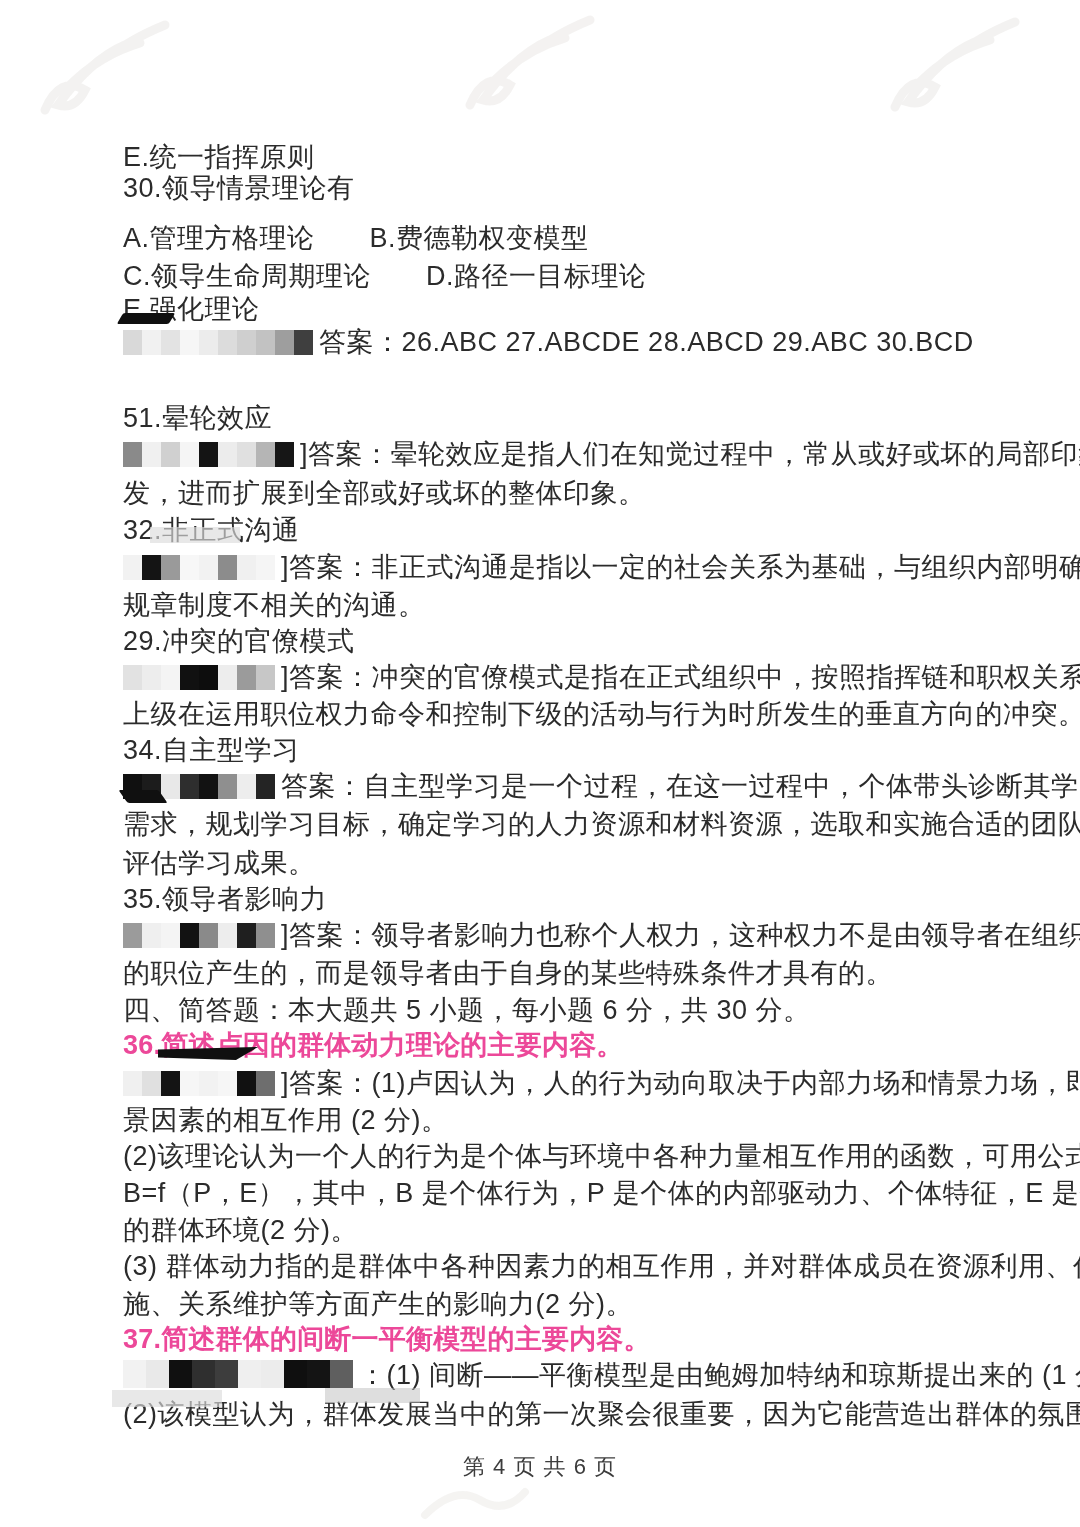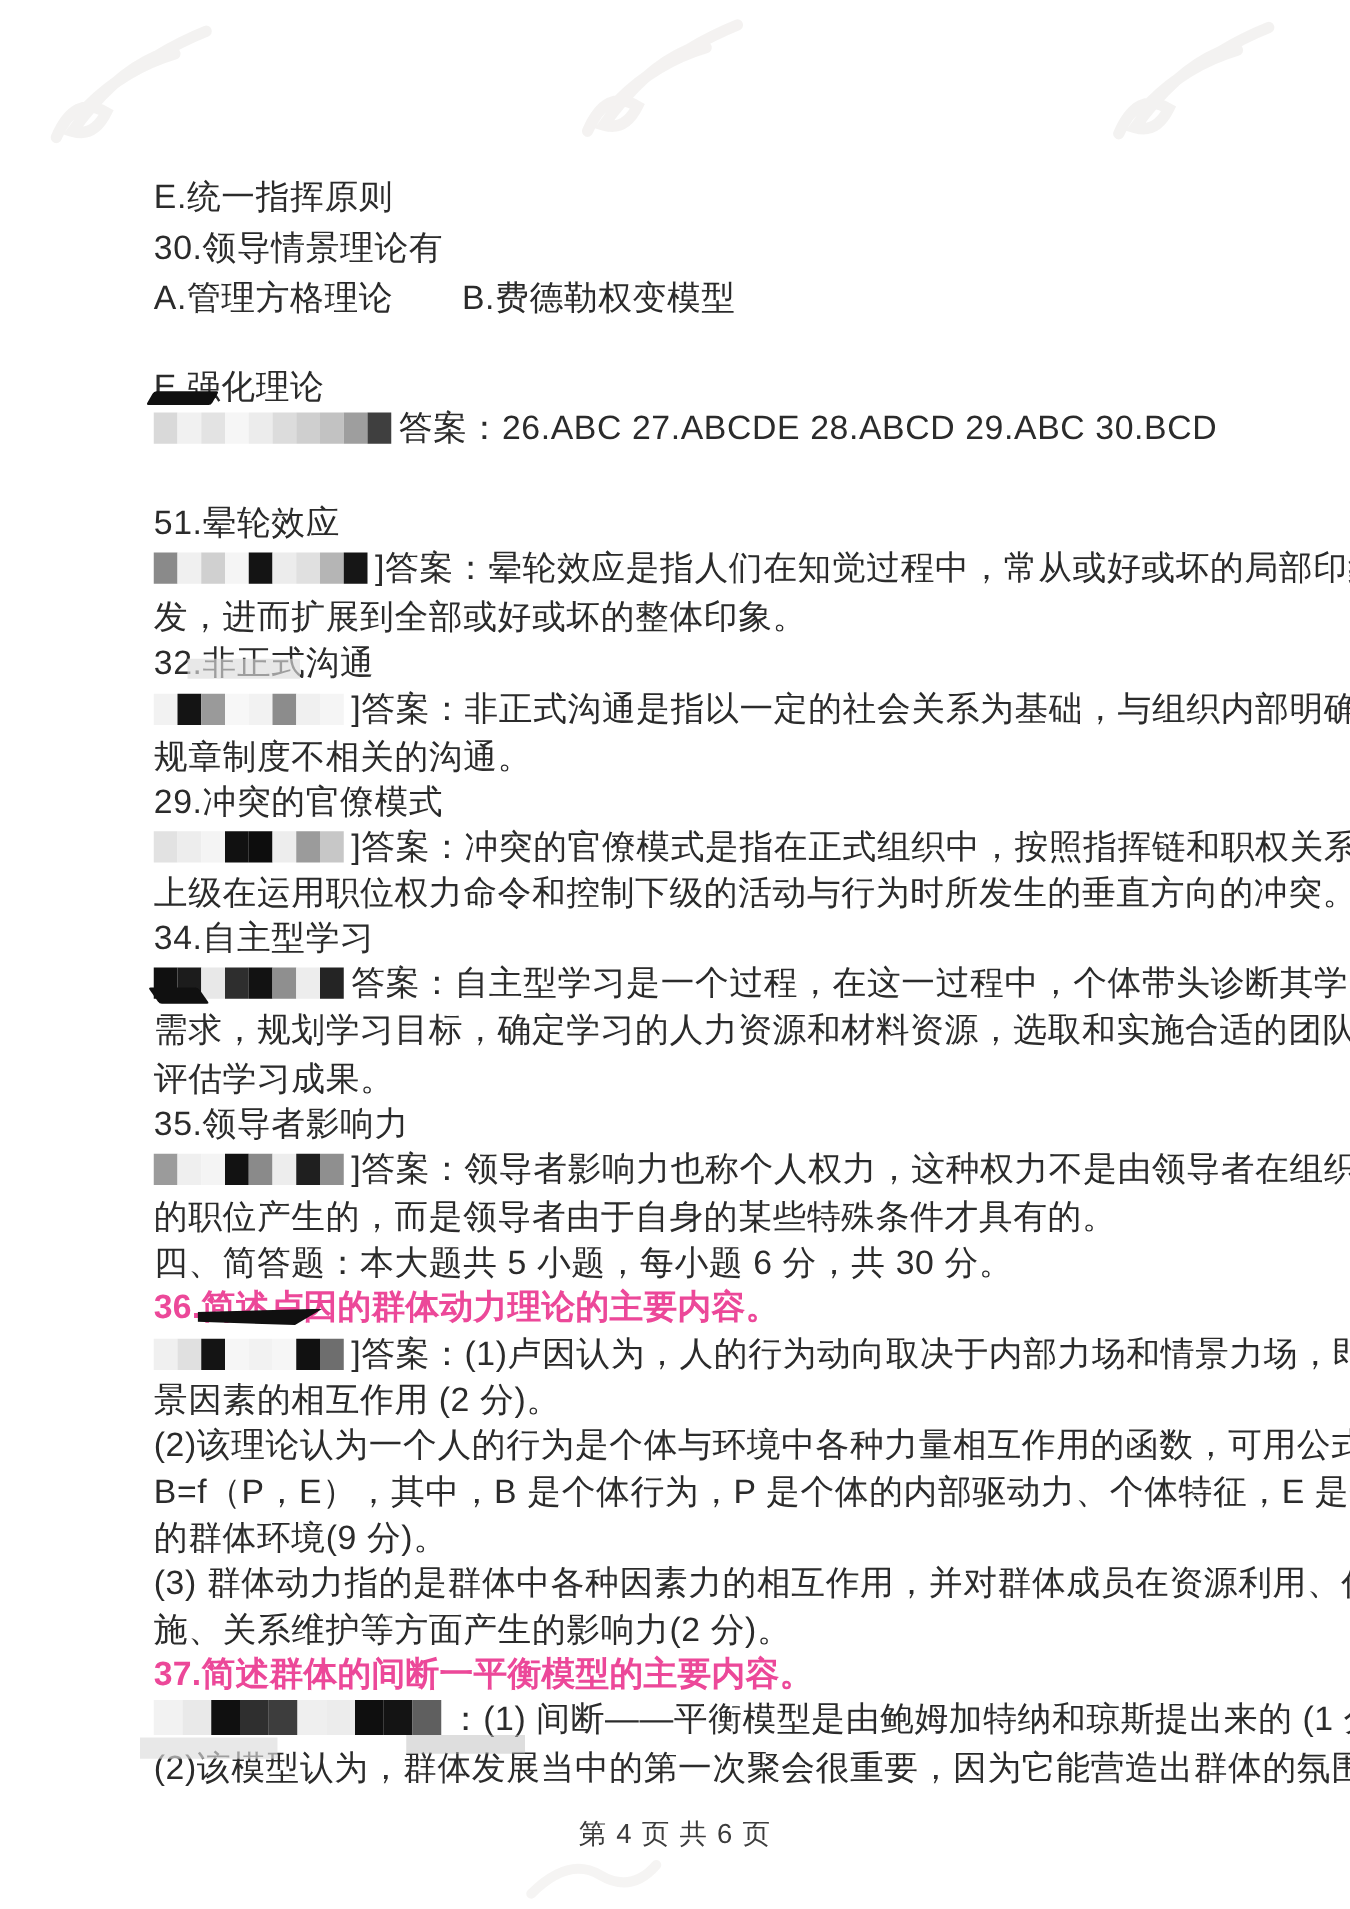--- a/index.html
+++ b/index.html
@@ -43,22 +43,23 @@
     <path d="M15 95 Q30 60 55 75 Q45 95 28 90 Q60 45 95 30 Q115 18 135 10 M40 70 Q70 40 110 28" fill="none" stroke="#edebe9" stroke-width="9" stroke-linecap="round"></path>
   </svg>
   <svg class="wm" style="left:880px;top:12px" width="150" height="115" viewBox="0 0 150 115">
     <path d="M15 95 Q30 60 55 75 Q45 95 28 90 Q60 45 95 30 Q115 18 135 10 M40 70 Q70 40 110 28" fill="none" stroke="#eceae8" stroke-width="9" stroke-linecap="round"></path>
   </svg>
   <svg class="wm" style="left:420px;top:1480px" width="110" height="45" viewBox="0 0 110 45">
     <path d="M5 35 Q35 5 60 20 Q85 35 105 12" fill="none" stroke="#efedeb" stroke-width="8" stroke-linecap="round"></path>
   </svg>
 
   <div class="line" style="top:140px"><span>E.统一指挥原则</span></div>
-  <div class="line" style="top:181px"><span>30.领导情景理论有</span></div>
+  <div class="line" style="top:171px"><span>30.领导情景理论有</span></div>
   <div class="line" style="top:221px"><span>A.管理方格理论　　B.费德勒权变模型</span></div>
+  <div class="line" style="top:259px"><span>C.领导生命周期理论　　D.路径一目标理论</span></div>
   <div class="line" style="top:292px"><span>E.强化理论</span></div>
 
   <div class="smear skew" style="left:120px;top:313px;width:52px;height:11px;border-radius:2px"></div>
 
   <div class="line" style="top:325px"><span class="mz"><i style="background:#d9d9d9"></i><i style="background:#f1f1f1"></i><i style="background:#e3e3e3"></i><i style="background:#f6f6f6"></i><i style="background:#ececec"></i><i style="background:#dcdcdc"></i><i style="background:#cfcfcf"></i><i style="background:#c2c2c2"></i><i style="background:#9e9e9e"></i><i style="background:#3f3f3f"></i></span><span>答案：26.ABC 27.ABCDE 28.ABCD 29.ABC 30.BCD</span></div>
 
   <div class="line" style="top:401px"><span>51.晕轮效应</span></div>
 
   <div class="line" style="top:437px"><span class="mz"><i style="background:#8a8a8a"></i><i style="background:#f0f0f0"></i><i style="background:#d0d0d0"></i><i style="background:#f5f5f5"></i><i style="background:#141414"></i><i style="background:#ececec"></i><i style="background:#e0e0e0"></i><i style="background:#b5b5b5"></i><i style="background:#161616"></i></span><span>]答案：晕轮效应是指人们在知觉过程中，常从或好或坏的局部印象出</span></div>
   <div class="line" style="top:476px"><span>发，进而扩展到全部或好或坏的整体印象。</span></div>
@@ -84,21 +85,21 @@
 
   <div class="line" style="top:993px"><span>四、简答题：本大题共 5 小题，每小题 6 分，共 30 分。</span></div>
 
   <div class="line bold" style="top:1028px"><span>36.简述卢因的群体动力理论的主要内容。</span></div>
   <div class="smear" style="left:158px;top:1047px;width:100px;height:13px;clip-path:polygon(0 20%,100% 0,78% 100%,0 80%)"></div>
 
   <div class="line" style="top:1066px"><span class="mz"><i style="background:#f0f0f0"></i><i style="background:#e0e0e0"></i><i style="background:#141414"></i><i style="background:#f6f6f6"></i><i style="background:#f2f2f2"></i><i style="background:#f6f6f6"></i><i style="background:#111111"></i><i style="background:#6e6e6e"></i></span><span>]答案：(1)卢因认为，人的行为动向取决于内部力场和情景力场，即情</span></div>
   <div class="line" style="top:1103px"><span>景因素的相互作用 (2 分)。</span></div>
   <div class="line" style="top:1139px"><span>(2)该理论认为一个人的行为是个体与环境中各种力量相互作用的函数，可用公式表示为：</span></div>
   <div class="line" style="top:1176px"><span>B=f（P，E），其中，B 是个体行为，P 是个体的内部驱动力、个体特征，E 是个体所处</span></div>
-  <div class="line" style="top:1213px"><span>的群体环境(9 分)。</span></div>
+  <div class="line" style="top:1213px"><span>的群体环境(2 分)。</span></div>
   <div class="line" style="top:1249px"><span>(3) 群体动力指的是群体中各种因素力的相互作用，并对群体成员在资源利用、任务实</span></div>
   <div class="line" style="top:1287px"><span>施、关系维护等方面产生的影响力(2 分)。</span></div>
 
   <div class="line bold" style="top:1322px"><span>37.简述群体的间断一平衡模型的主要内容。</span></div>
 
   <div class="line" style="top:1358px"><span class="mz big"><i style="background:#f2f2f2"></i><i style="background:#e9e9e9"></i><i style="background:#101010"></i><i style="background:#2f2f2f"></i><i style="background:#3d3d3d"></i><i style="background:#efefef"></i><i style="background:#ececec"></i><i style="background:#0f0f0f"></i><i style="background:#141414"></i><i style="background:#5f5f5f"></i></span><span>：(1) 间断——平衡模型是由鲍姆加特纳和琼斯提出来的 (1 分)。</span></div>
   <div class="line" style="top:1397px"><span>(2)该模型认为，群体发展当中的第一次聚会很重要，因为它能营造出群体的氛围，也能</span></div>
   <div class="smudge-light" style="left:112px;top:1390px;width:110px;height:17px"></div>
   <div class="smudge-light" style="left:325px;top:1388px;width:95px;height:15px;background:#bfbfbf;opacity:.5"></div>
 

